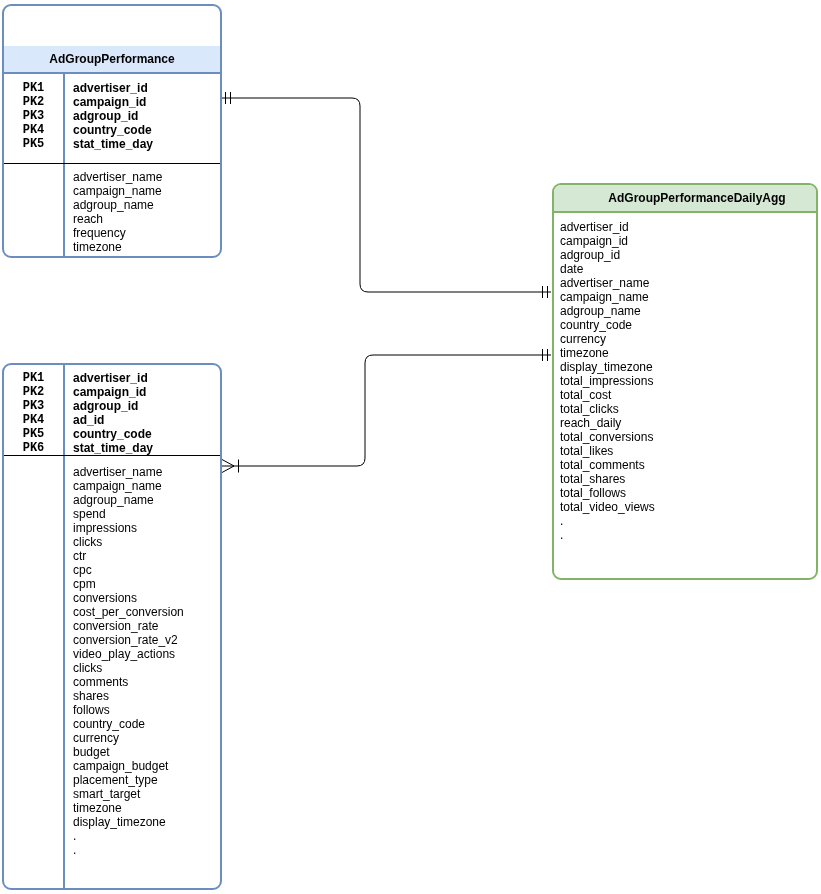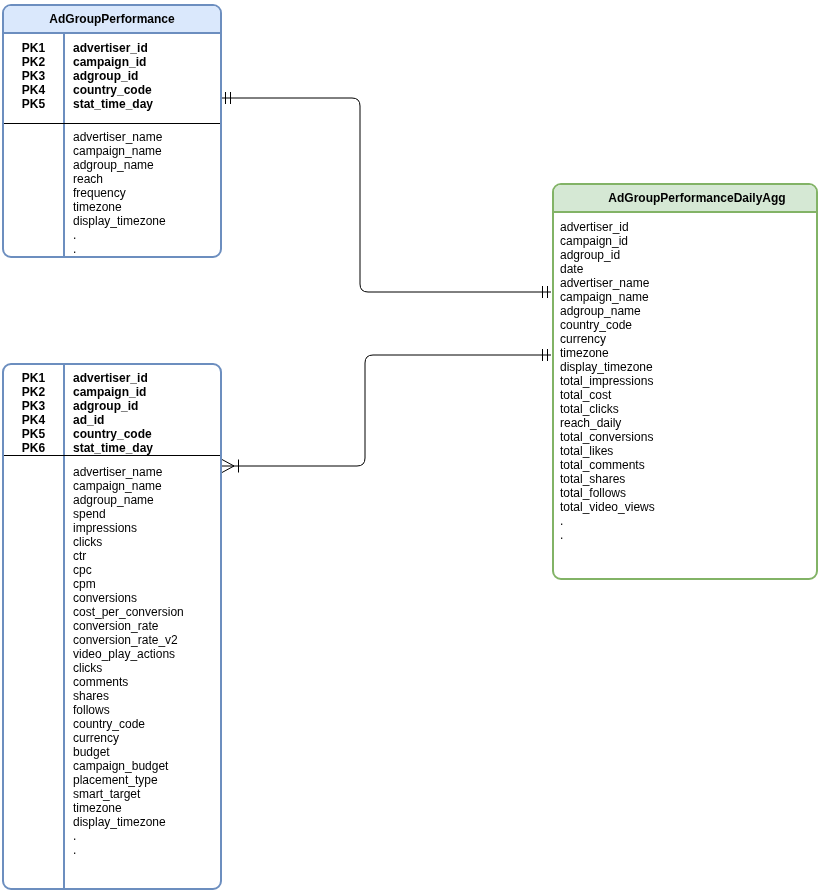--- a/index.html
+++ b/index.html
@@ -16,29 +16,29 @@
   .entity{
     position:absolute; box-sizing:border-box; background:#ffffff;
     border-radius:9px; display:flex; flex-direction:column; overflow:hidden;
   }
   .entity.blue{ border:2px solid var(--blue-stroke); }
   .entity.green{ border:2px solid var(--green-stroke); }
   .entity-header{
     flex:0 0 26px; display:flex; align-items:center; justify-content:center;
     font-weight:bold;
   }
-  .blue .entity-header{ background:var(--blue-fill); border-bottom:2px solid var(--blue-stroke); }
+  .blue .entity-header{ background:var(--blue-fill); border-bottom:2px solid var(--blue-stroke);margin-top:40px; }
   .green .entity-header{ background:var(--green-fill); border-bottom:2px solid var(--green-stroke);padding-left:24px; }
   .section-keys{ display:flex; border-bottom:1px solid #000; box-sizing:border-box; }
   #t1 .section-keys{ flex:0 0 90px; }
   #t2 .section-keys{ flex:0 0 91px; }
   .section-attrs{ display:flex; flex:1 1 auto; }
   .pk-col{
     flex:0 0 61px; box-sizing:border-box; border-right:2px solid var(--blue-stroke);
-    text-align:center; font-weight:bold;
+    text-align:center; font-weight:bold;font-family:Liberation Mono, monospace;
   }
   .key-col{ flex:1 1 auto; padding-left:8px; font-weight:bold; }
   .attr-col{ flex:1 1 auto; padding-left:8px; }
   .green .attr-col{ padding-left:6px; }
   #t1 .section-keys .pk-col, #t1 .section-keys .key-col{ padding-top:7px; }
   #t2 .section-keys .pk-col, #t2 .section-keys .key-col{ padding-top:6px; }
   #t1 .section-attrs .attr-col{ padding-top:6px; }
   #t2 .section-attrs .attr-col{ padding-top:9px; }
   #t3 .section-attrs .attr-col{ padding-top:7px; }
   .row{ height:14px; line-height:14px; white-space:nowrap; }

